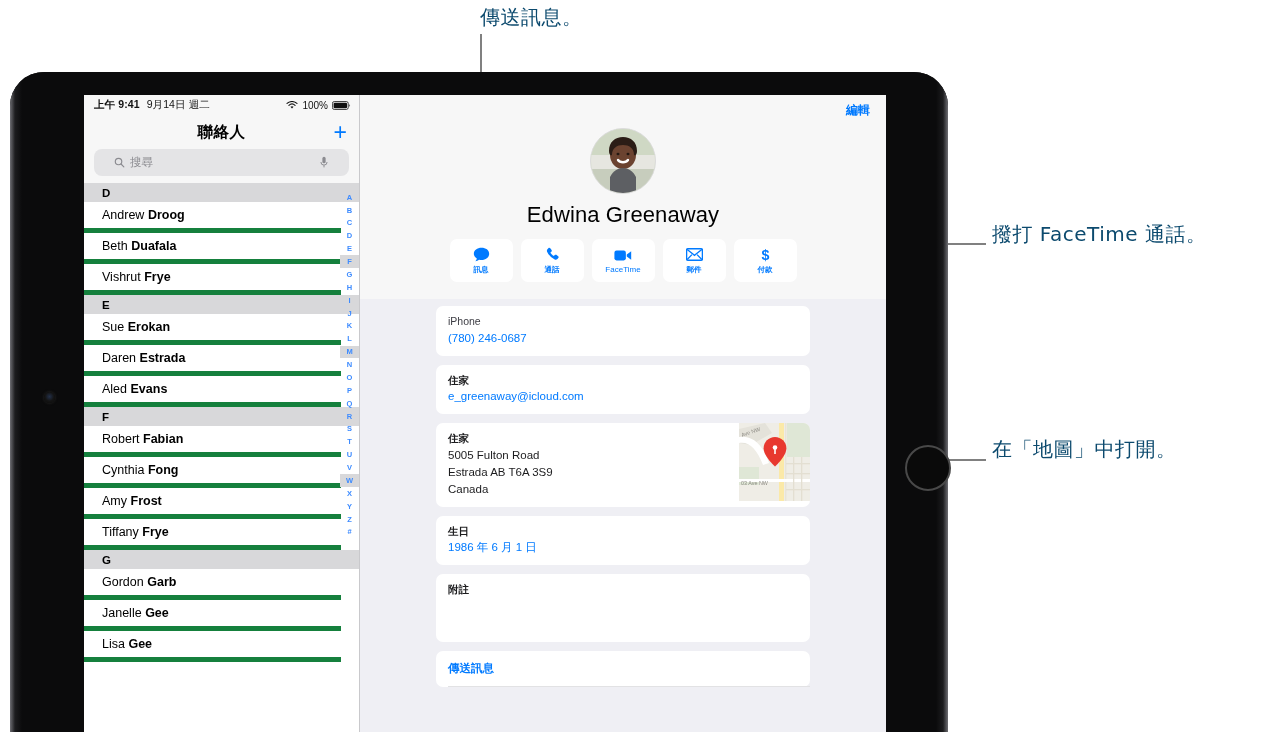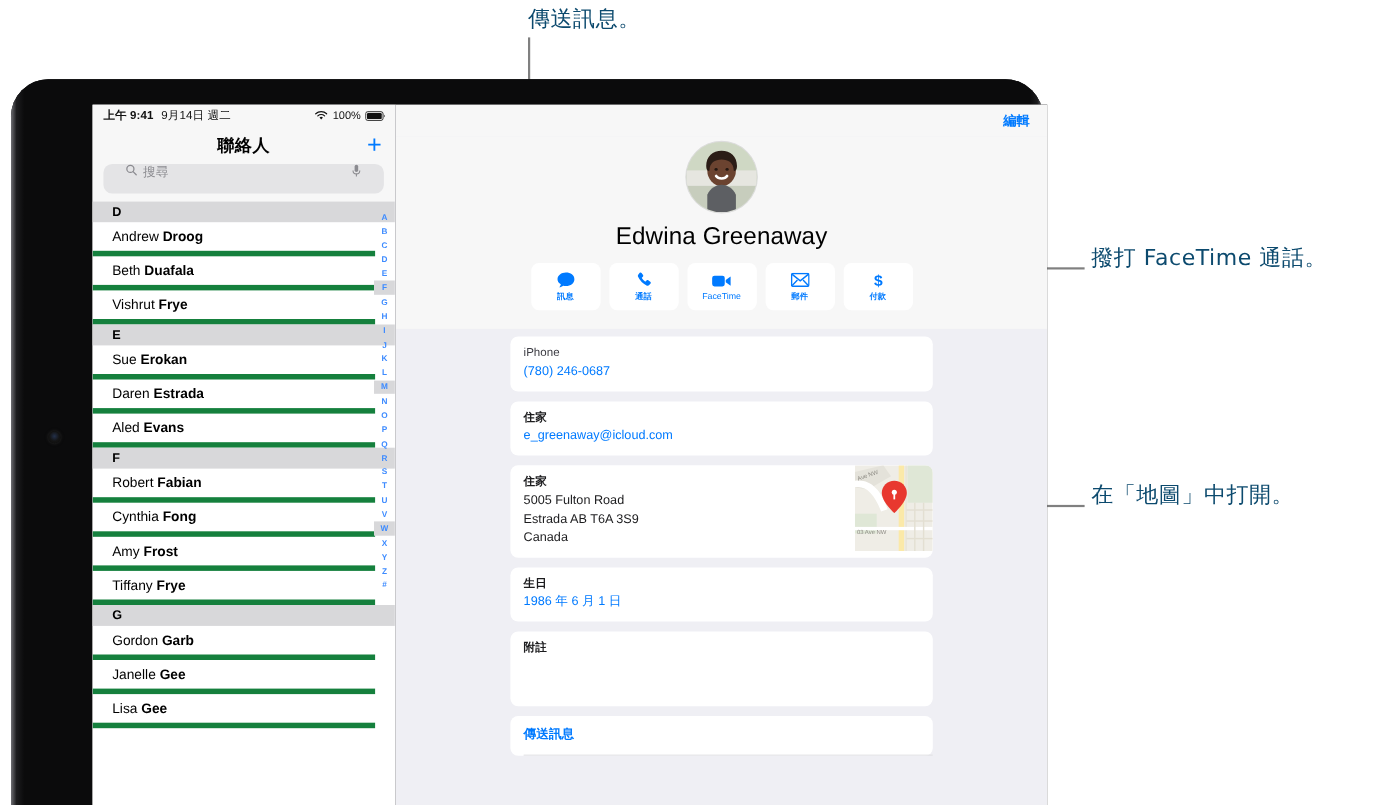--- a/index.html
+++ b/index.html
@@ -34,22 +34,22 @@
   .home-button {
     position: absolute; left: 895px; top: 373px;
     width: 46px; height: 46px; border-radius: 50%;
     border: 2px solid #494949;
     background: #0a0a0a;
   }
 
   
   .screen {
     position: absolute; left: 74px; top: 23px;
-    width: 868px; height: 637px;
-    background: #404040;
+    width: 802px; height: 637px;
+    background: #be185d;
     overflow: hidden;
     display: flex;
   }
 
   
   .list-pane {
     width: 276px; height: 100%;
     background: #ffffff;
     border-right: 1px solid #c9c9cc;
     position: relative;
@@ -69,21 +69,21 @@
   }
   .nav-title { font-size: 15.5px; font-weight: 700; color: #000; letter-spacing: .5px; }
   .add-btn {
     position: absolute; right: 12px; top: 50%; transform: translateY(-50%);
     color: #007aff; font-size: 23px; line-height: 1; font-weight: 300;
     cursor: pointer;
   }
   .search-wrap { padding: 0 10px; }
   .search-field {
     height: 27px; background: #e4e4e6; border-radius: 8px;
-    display: flex; align-items: flex-start; padding: 0 20px; gap: 5px;
+    display: flex; align-items: center; padding: 0 20px; gap: 5px;
   }
   .search-field .ph { font-size: 11.5px; color: #8b8b90; flex: 1; }
   .icon-svg { display: block; }
 
   .list-scroll { flex: 1; overflow: hidden; position: relative; background: #fff; }
   .sec-head {
     background: #d8d8da; padding: 2px 0 2px 18px;
     font-size: 11.5px; font-weight: 700; color: #000; height: 19px;
     display: flex; align-items: center;
   }
@@ -125,21 +125,21 @@
   }
   .actions { display: flex; justify-content: center; gap: 8px; padding-bottom: 11px; }
   .action {
     width: 63px; height: 43px; background: #fff; border-radius: 7px;
     display: flex; flex-direction: column; align-items: center; justify-content: center;
     gap: 2px; cursor: pointer;
   }
   .action .lbl { font-size: 7.5px; color: #007aff; font-weight: 700; letter-spacing: .1px; }
   .action .lbl.lat { font-size: 8px; font-weight: 400; letter-spacing: 0; }
 
-  .cards { padding: 0 104px; background: #efeff4; padding-top: 7px; }
+  .cards { padding: 0 76px; background: #efeff4; padding-top: 7px; }
   .card {
     background: #fff; border-radius: 7px; margin-bottom: 9px;
     padding: 8px 12px; position: relative;
   }
   .card .f-label { font-size: 10.5px; font-weight: 700; color: #1c1c1e; line-height: 1.5; }
   .card .f-label.thin { font-weight: 400; color: #3c3c43; }
   .card .f-value { font-size: 11.5px; color: #007aff; line-height: 1.55; }
   .card .f-line { font-size: 11.5px; color: #1c1c1e; line-height: 1.5; }
   .card.addr { padding-right: 92px; min-height: 78px; }
   .map-thumb {

